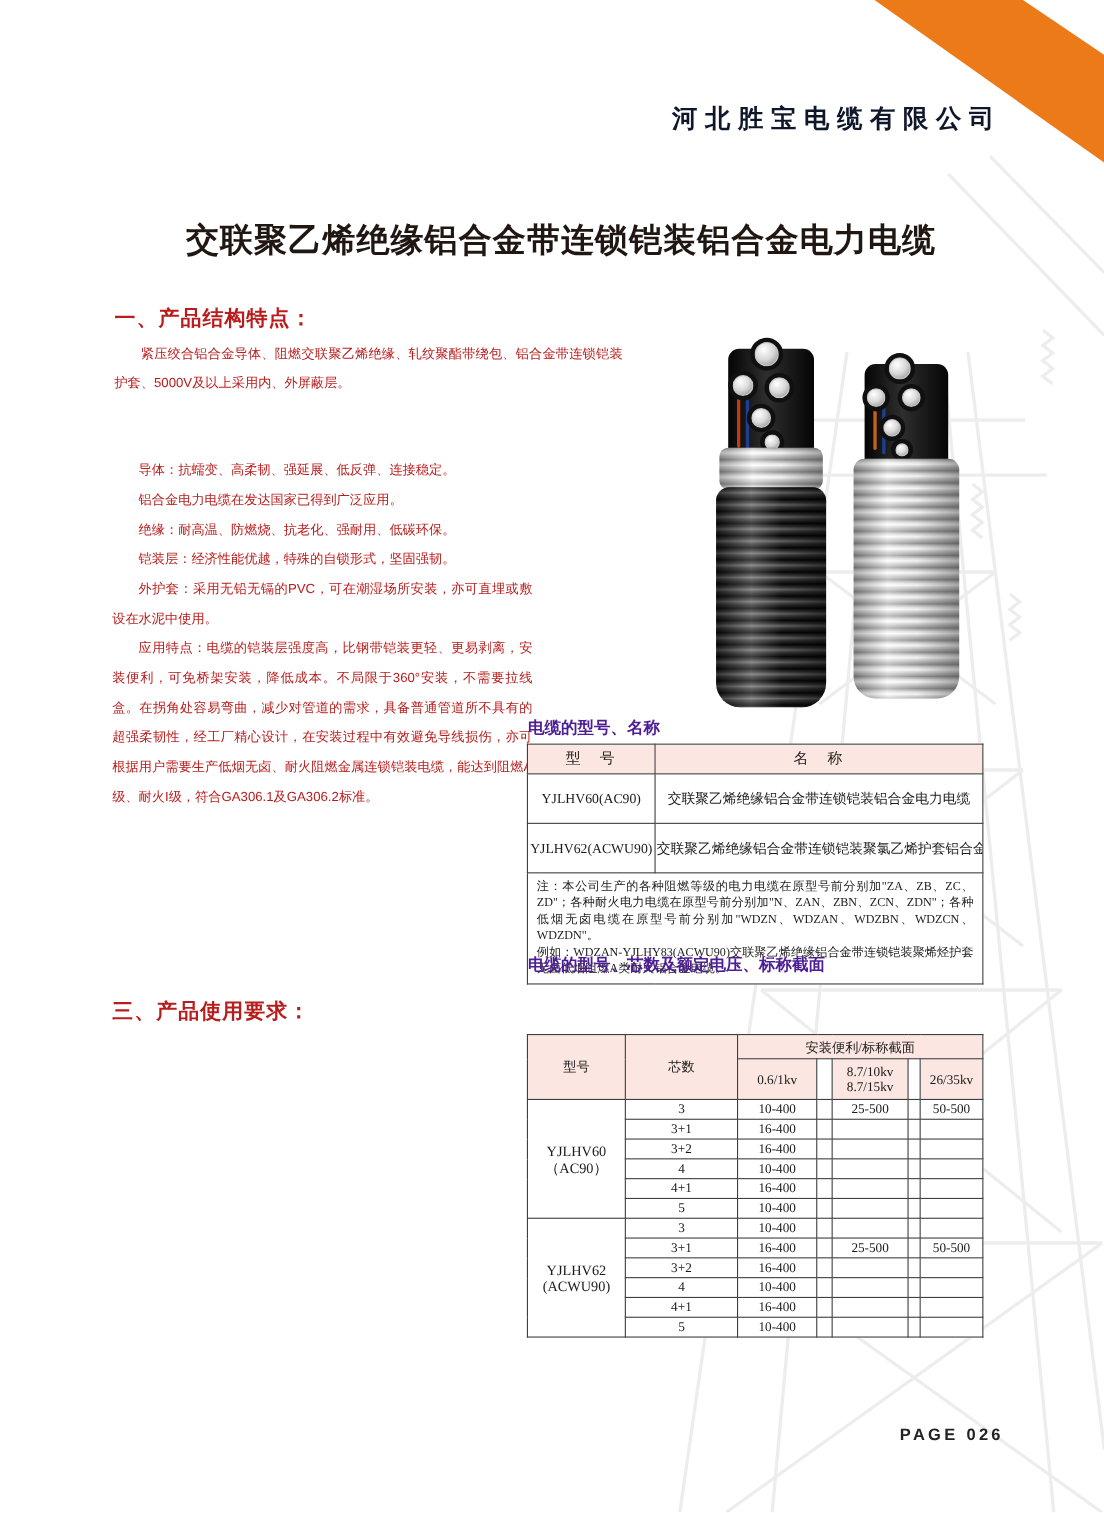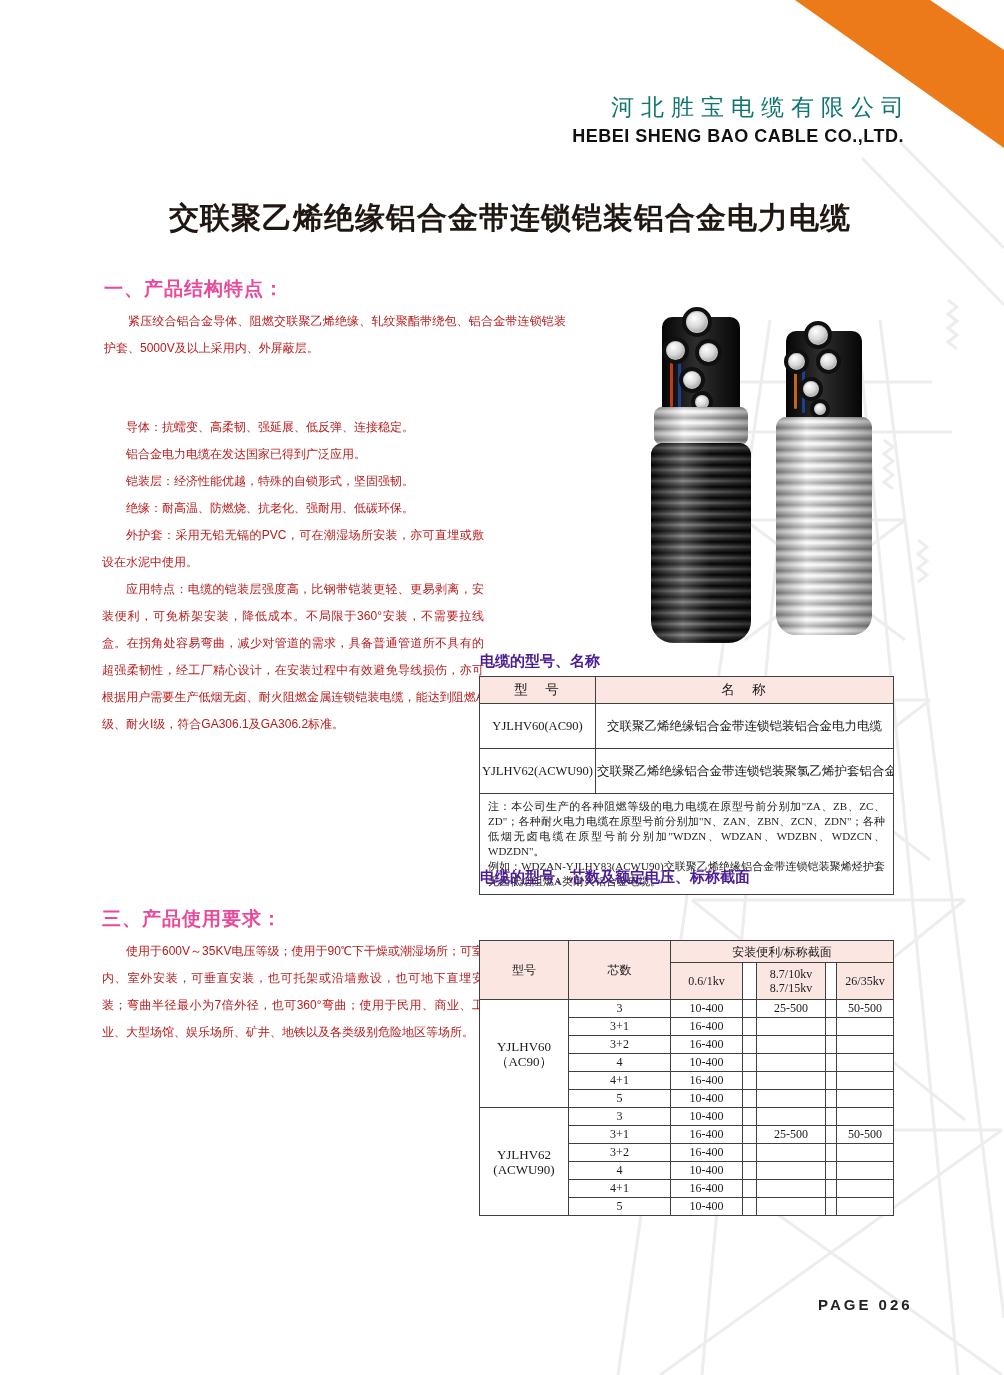--- a/index.html
+++ b/index.html
@@ -3,33 +3,33 @@
 <meta charset="utf-8">
 <style>
   html,body{margin:0;padding:0;background:#ffffff;}
   .page{position:relative;width:1004px;height:1375px;background:#fff;overflow:hidden;
         font-family:"Liberation Sans",sans-serif;color:#1a1a1a;}
   .bg-art{position:absolute;left:0;top:0;z-index:0;}
   .content{position:absolute;left:0;top:0;width:100%;height:100%;z-index:1;}
 
   
   .company{position:absolute;right:100px;top:92px;text-align:right;}
-  .company-cn{font-size:23px;color:#0f766e;letter-spacing:7px;margin-right:-7px;font-weight:400;}
+  .company-cn{font-size:23px;color:#0f172a;letter-spacing:7px;margin-right:-7px;font-weight:700;}
   .company-en{font-size:18px;font-weight:bold;color:#111;letter-spacing:0.5px;margin-top:3px;}
 
   
   .page-title{position:absolute;left:90px;top:198px;width:840px;text-align:center;
               font-size:30px;font-weight:bold;color:#201713;letter-spacing:1px;}
 
   
   .section{position:absolute;}
   .sec-1{left:104px;top:276px;width:462px;}
   .sec-2{left:102px;top:414px;width:382px;}
   .sec-3{left:102px;top:906px;width:382px;}
-  .sec-heading{font-size:19px;font-weight:bold;color:#ec4899;margin-bottom:6px;letter-spacing:1px;}
+  .sec-heading{font-size:19px;font-weight:bold;color:#b91c1c;margin-bottom:6px;letter-spacing:1px;}
   .section p{margin:0;text-indent:2em;font-size:12px;line-height:27px;text-align:justify;color:#b91c1c;}
 
   
   .tbl-title{position:absolute;font-size:15px;font-weight:bold;color:#4c1d95;}
   table{border-collapse:collapse;table-layout:fixed;background:#fff;
         font-family:"Liberation Serif","DejaVu Serif",serif;}
   th,td{border:1px solid #3f3f3f;text-align:center;vertical-align:middle;
         overflow:hidden;white-space:nowrap;}
   th{background:#fbe6e1;font-weight:normal;}
 
@@ -93,48 +93,44 @@
       <path d="M884 440 l9 7 l-9 7 l9 7 l-9 7 l9 7 l-9 7 l9 7"></path>
       <path d="M918 540 l9 7 l-9 7 l9 7 l-9 7 l9 7 l-9 7"></path>
     </g>
     <polygon points="795,0 930,0 1004,50 1004,148" fill="#ED7A18"></polygon>
   </svg>
 
   <div class="content">
 
     <div class="company">
       <div class="company-cn">河北胜宝电缆有限公司</div>
-      <div class="company-en">HEBEI SHENG BAO CABLE CO.,LTD.</div>
     </div>
 
     <div class="page-title">交联聚乙烯绝缘铝合金带连锁铠装铝合金电力电缆</div>
 
     <div class="section sec-1">
       <div class="sec-heading">一、产品结构特点：</div>
       <div>
           <p>紧压绞合铝合金导体、阻燃交联聚乙烯绝缘、轧纹聚酯带绕包、铝合金带连锁铠装护套、5000V及以上采用内、外屏蔽层。</p>
         </div>
     </div>
 
     <div class="section sec-2">
       <div>
           <p>导体：抗蠕变、高柔韧、强延展、低反弹、连接稳定。</p>
           <p>铝合金电力电缆在发达国家已得到广泛应用。</p>
+          <p>绝缘：耐高温、防燃烧、抗老化、强耐用、低碳环保。</p>
           <p>铠装层：经济性能优越，特殊的自锁形式，坚固强韧。</p>
-          <p>绝缘：耐高温、防燃烧、抗老化、强耐用、低碳环保。</p>
           <p>外护套：采用无铅无镉的PVC，可在潮湿场所安装，亦可直埋或敷设在水泥中使用。</p>
           <p>应用特点：电缆的铠装层强度高，比钢带铠装更轻、更易剥离，安装便利，可免桥架安装，降低成本。不局限于360°安装，不需要拉线盒。在拐角处容易弯曲，减少对管道的需求，具备普通管道所不具有的超强柔韧性，经工厂精心设计，在安装过程中有效避免导线损伤，亦可根据用户需要生产低烟无卤、耐火阻燃金属连锁铠装电缆，能达到阻燃A级、耐火I级，符合GA306.1及GA306.2标准。</p>
         </div>
     </div>
 
     <div class="section sec-3">
       <div class="sec-heading">三、产品使用要求：</div>
-      <div>
-          <p>使用于600V～35KV电压等级；使用于90℃下干燥或潮湿场所；可室内、室外安装，可垂直安装，也可托架或沿墙敷设，也可地下直埋安装；弯曲半径最小为7倍外径，也可360°弯曲；使用于民用、商业、工业、大型场馆、娱乐场所、矿井、地铁以及各类级别危险地区等场所。</p>
-        </div>
     </div>
 
     <div class="cables">
 
       <div class="neck" style="left:44px;top:24px;width:78px;height:112px;"></div>
       <div class="stripe" style="left:52px;top:58px;height:56px;background:#c23a10;"></div>
       <div class="stripe" style="left:60px;top:70px;height:48px;background:#1d3f8f;"></div>
       <div class="cond" style="left:64px;top:14px;width:30px;height:30px;"></div>
       <div class="cond" style="left:44px;top:44px;width:27px;height:27px;"></div>
       <div class="cond" style="left:77px;top:46px;width:27px;height:27px;"></div>

